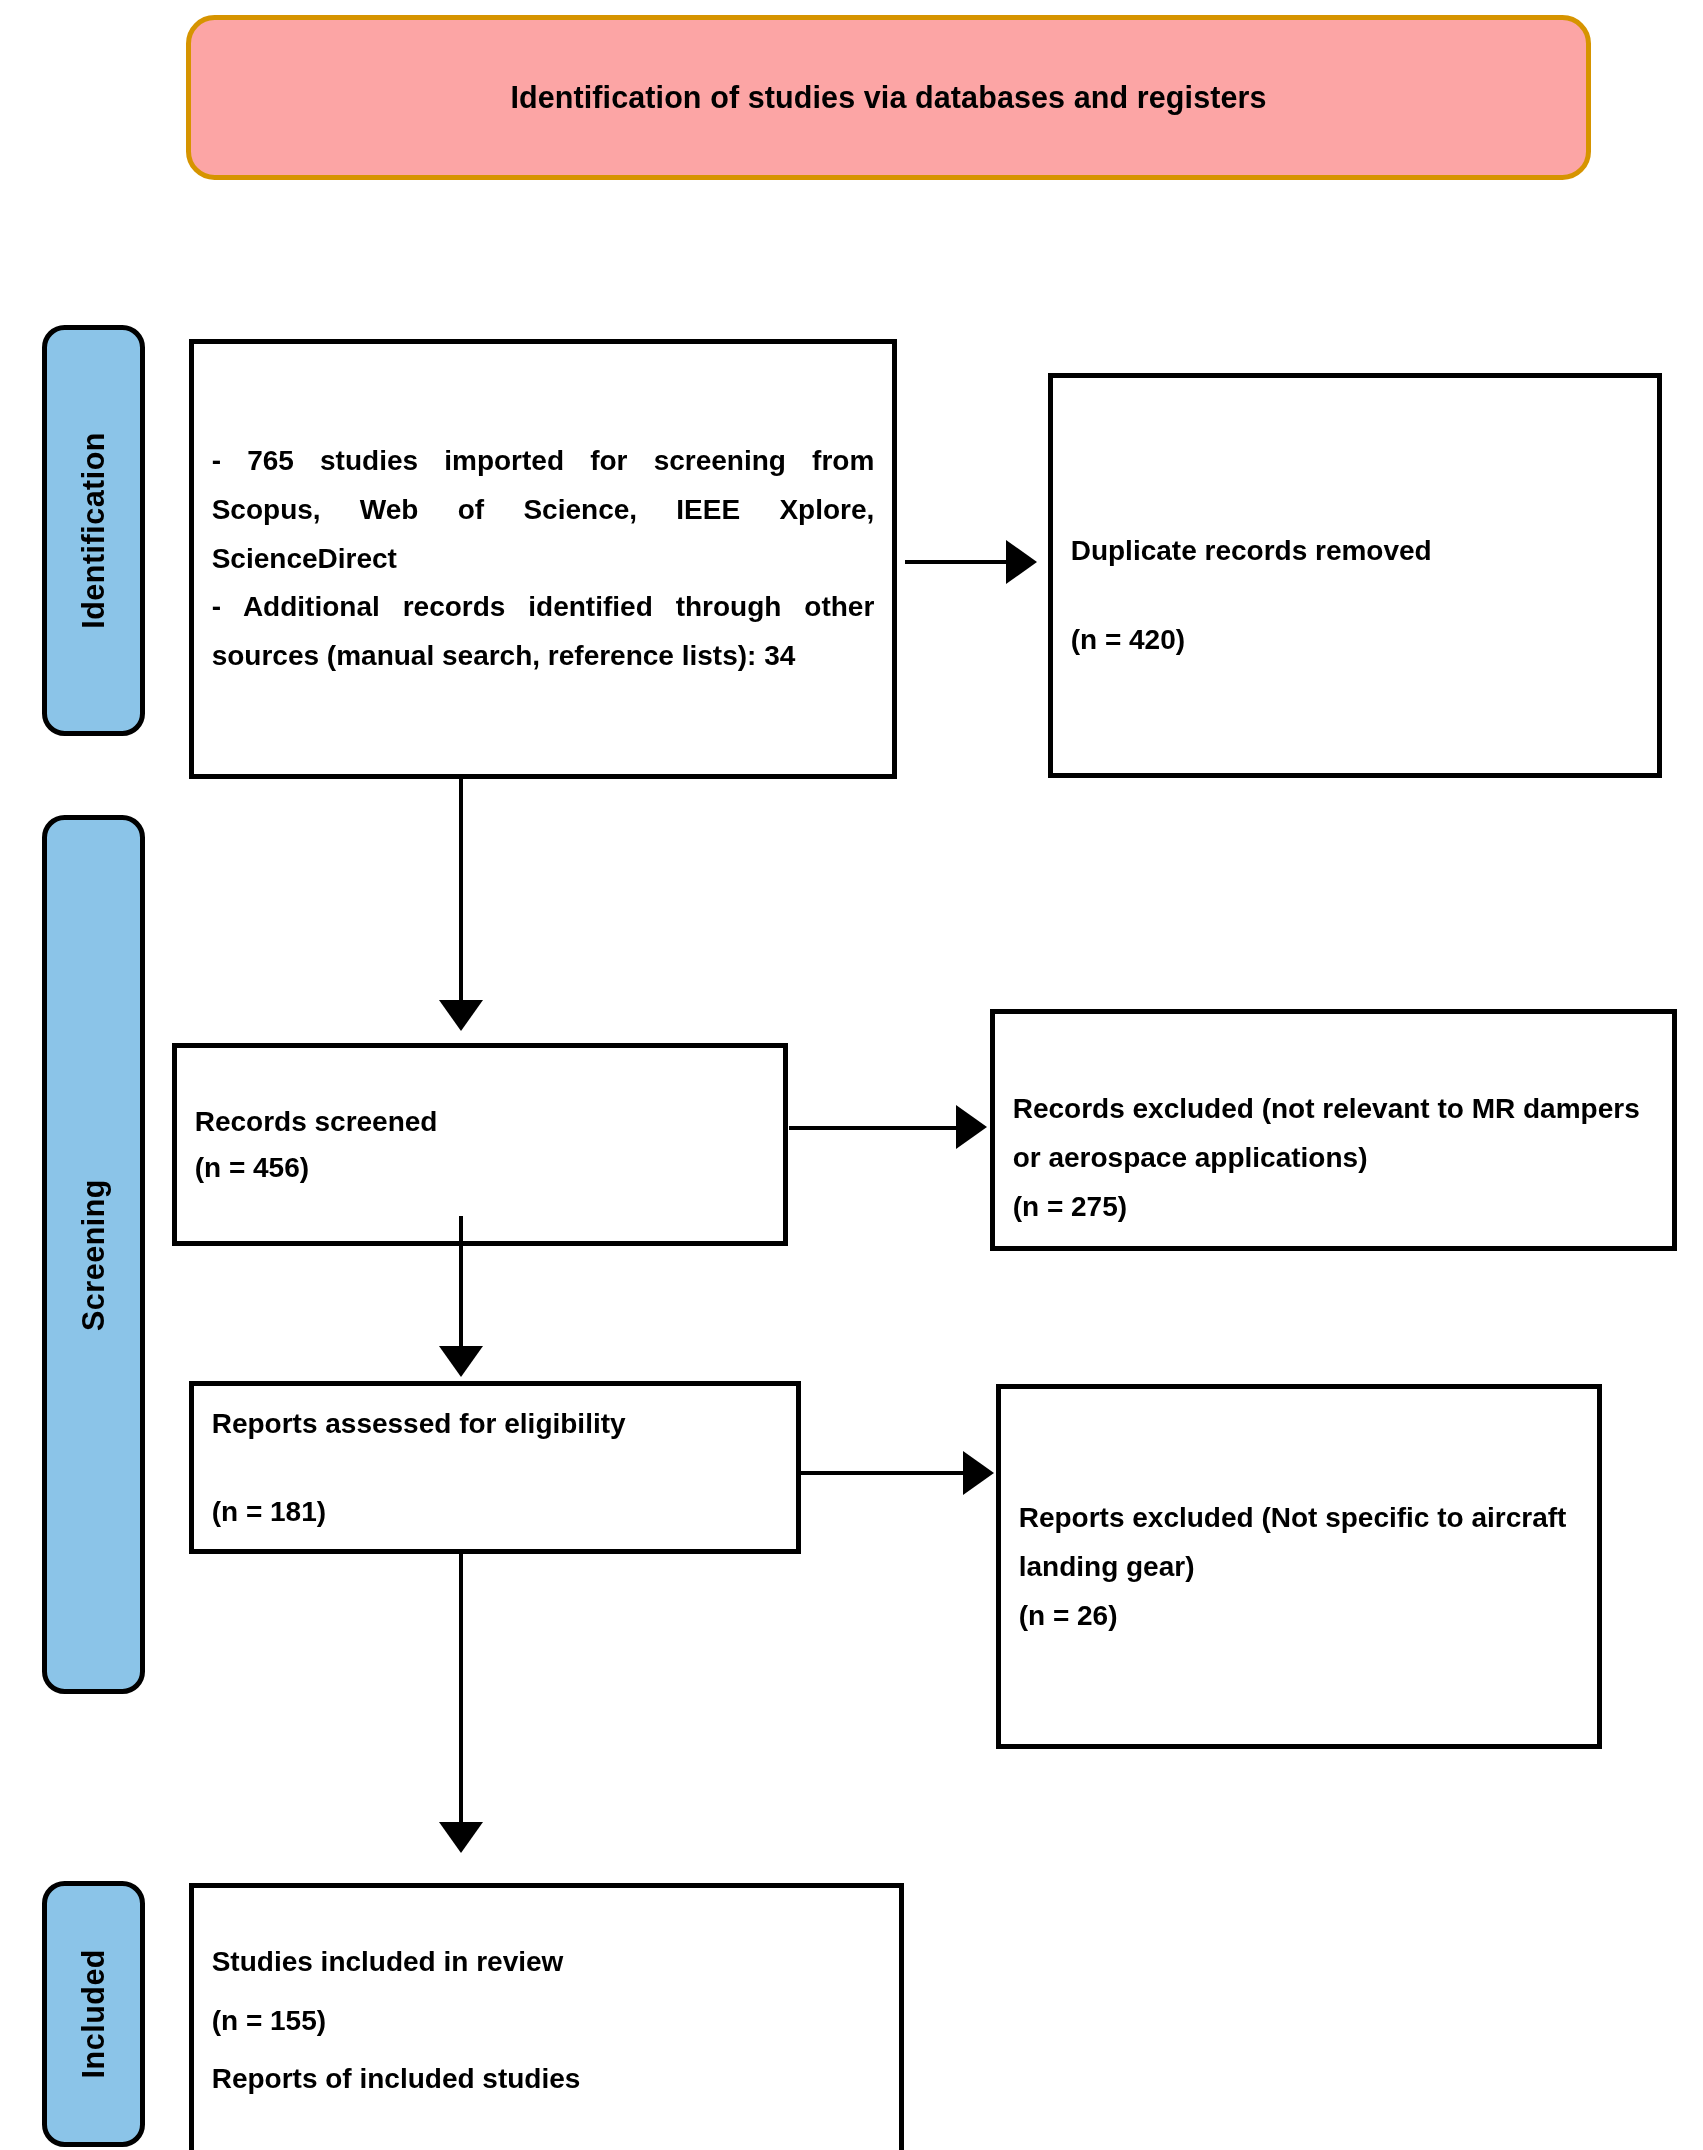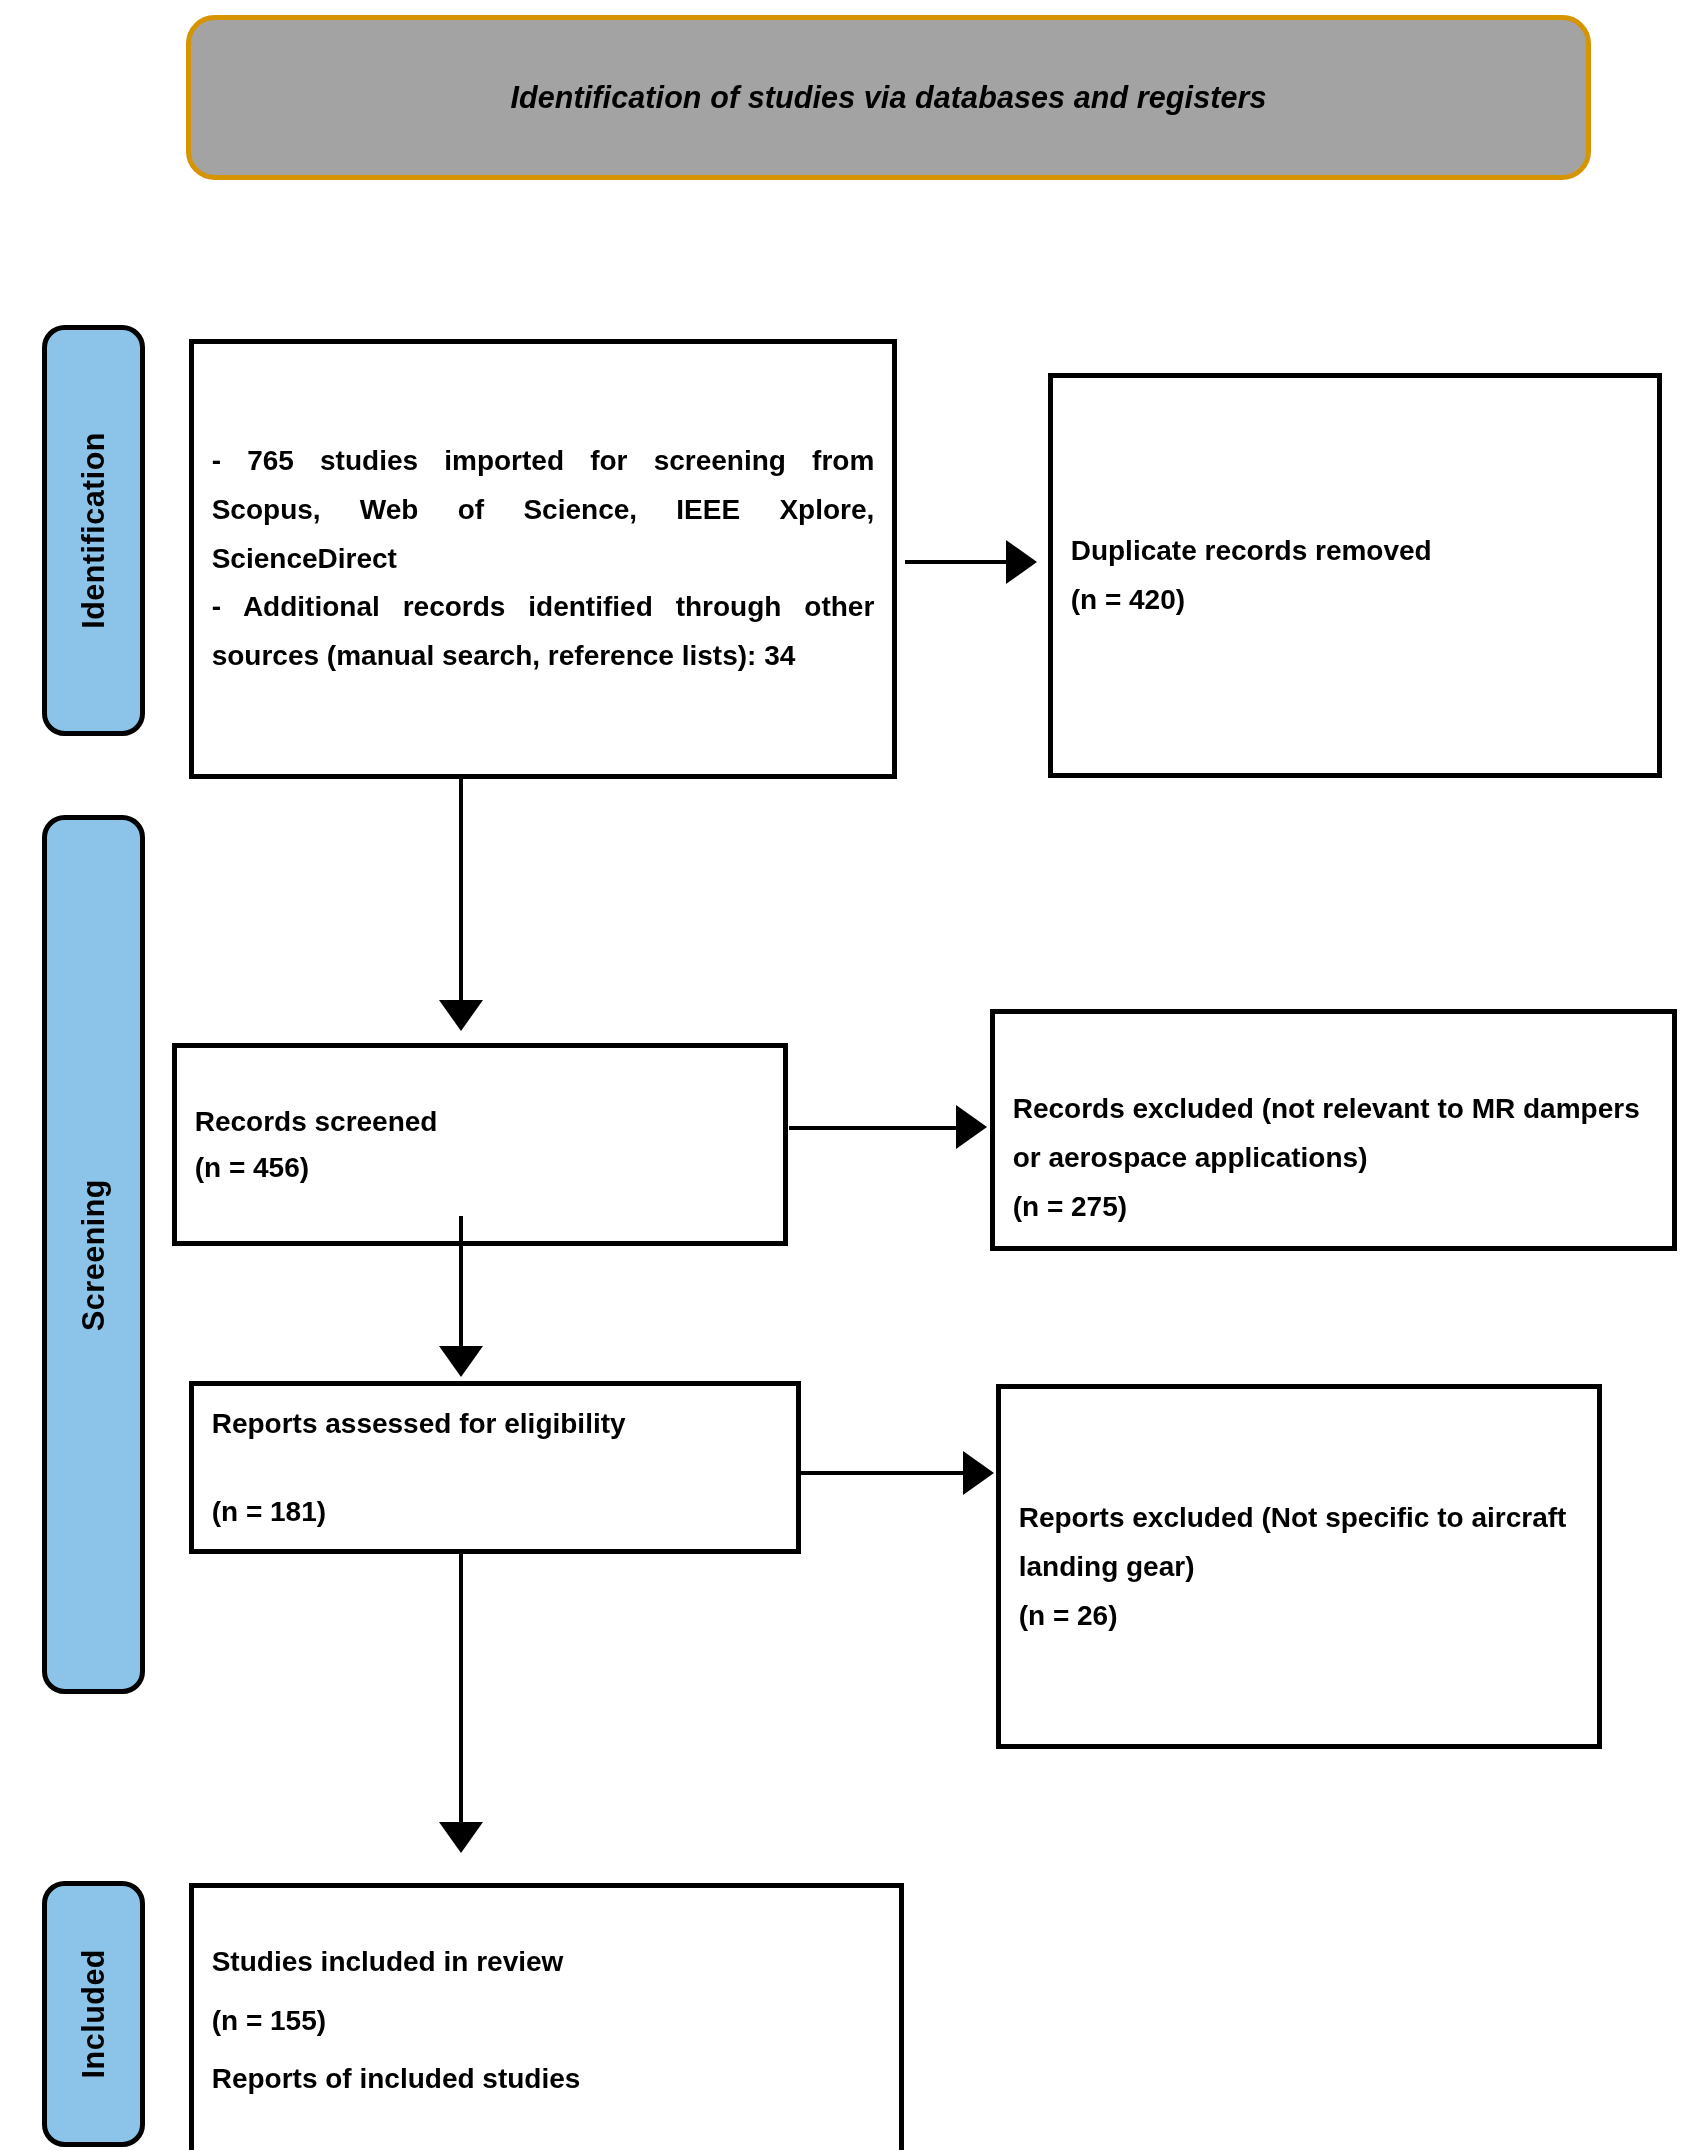--- a/index.html
+++ b/index.html
@@ -4,22 +4,22 @@
 <style>
   html,body{margin:0;padding:0;background:#ffffff;}
   body{width:1703px;height:2151px;position:relative;overflow:hidden;
        font-family:"Liberation Sans","DejaVu Sans",sans-serif;color:#000;}
 
   .stage{position:absolute;left:0;top:0;width:1703px;height:2151px;}
 
   
   .banner{
     position:absolute;left:186px;top:14.8px;width:1405px;height:165px;
-    background:#a3a3a3;border:5.4px solid #D69400;border-radius:28.6px;
-    box-sizing:border-box;display:flex;align-items:center;justify-content:center;font-style:italic;
+    background:#fca5a5;border:5.4px solid #D69400;border-radius:28.6px;
+    box-sizing:border-box;display:flex;align-items:center;justify-content:center;
   }
   .banner-title{
     font-size:30.5px;font-weight:bold;letter-spacing:0.1px;color:#000;
     text-align:center;white-space:nowrap;
   }
 
   
   .stage-label{
     position:absolute;background:#8BC4E8;border:5.4px solid #000;
     box-sizing:border-box;border-radius:22.6px;
@@ -47,21 +47,21 @@
   .pbox p + p{margin-top:0;}
 
   #box-identified       {left:189px;  top:339px;  width:708px; height:440px;}
   #box-duplicates       {left:1048px; top:373px;  width:614px; height:405px; justify-content:center;}
   #box-records-screened {left:172px;  top:1043px; width:616px; height:203px;}
   #box-records-excluded {left:990px; top:1009px; width:687px; height:242px;justify-content:flex-end;}
   #box-reports-assessed {left:189px;  top:1381px; width:612px; height:173px;justify-content:space-between;}
   #box-reports-excluded {left:996px; top:1384px; width:606px; height:365px;}
   #box-included-studies {left:189px;  top:1883px; width:715px; height:276px;}
 
-  #box-duplicates p{line-height:1.72;}
+  #box-duplicates p{line-height:1.72;margin-top:40px;}
   #box-records-excluded p{line-height:1.75;}
   #box-reports-excluded p{line-height:1.75;}
   #box-included-studies p{line-height:2.1;}
   #box-identified p{line-height:1.74;}
 
   
   .vline{position:absolute;width:4.4px;background:#000;}
   .hline{position:absolute;height:4.4px;background:#000;}
   .arrow-down{
     position:absolute;width:0;height:0;

